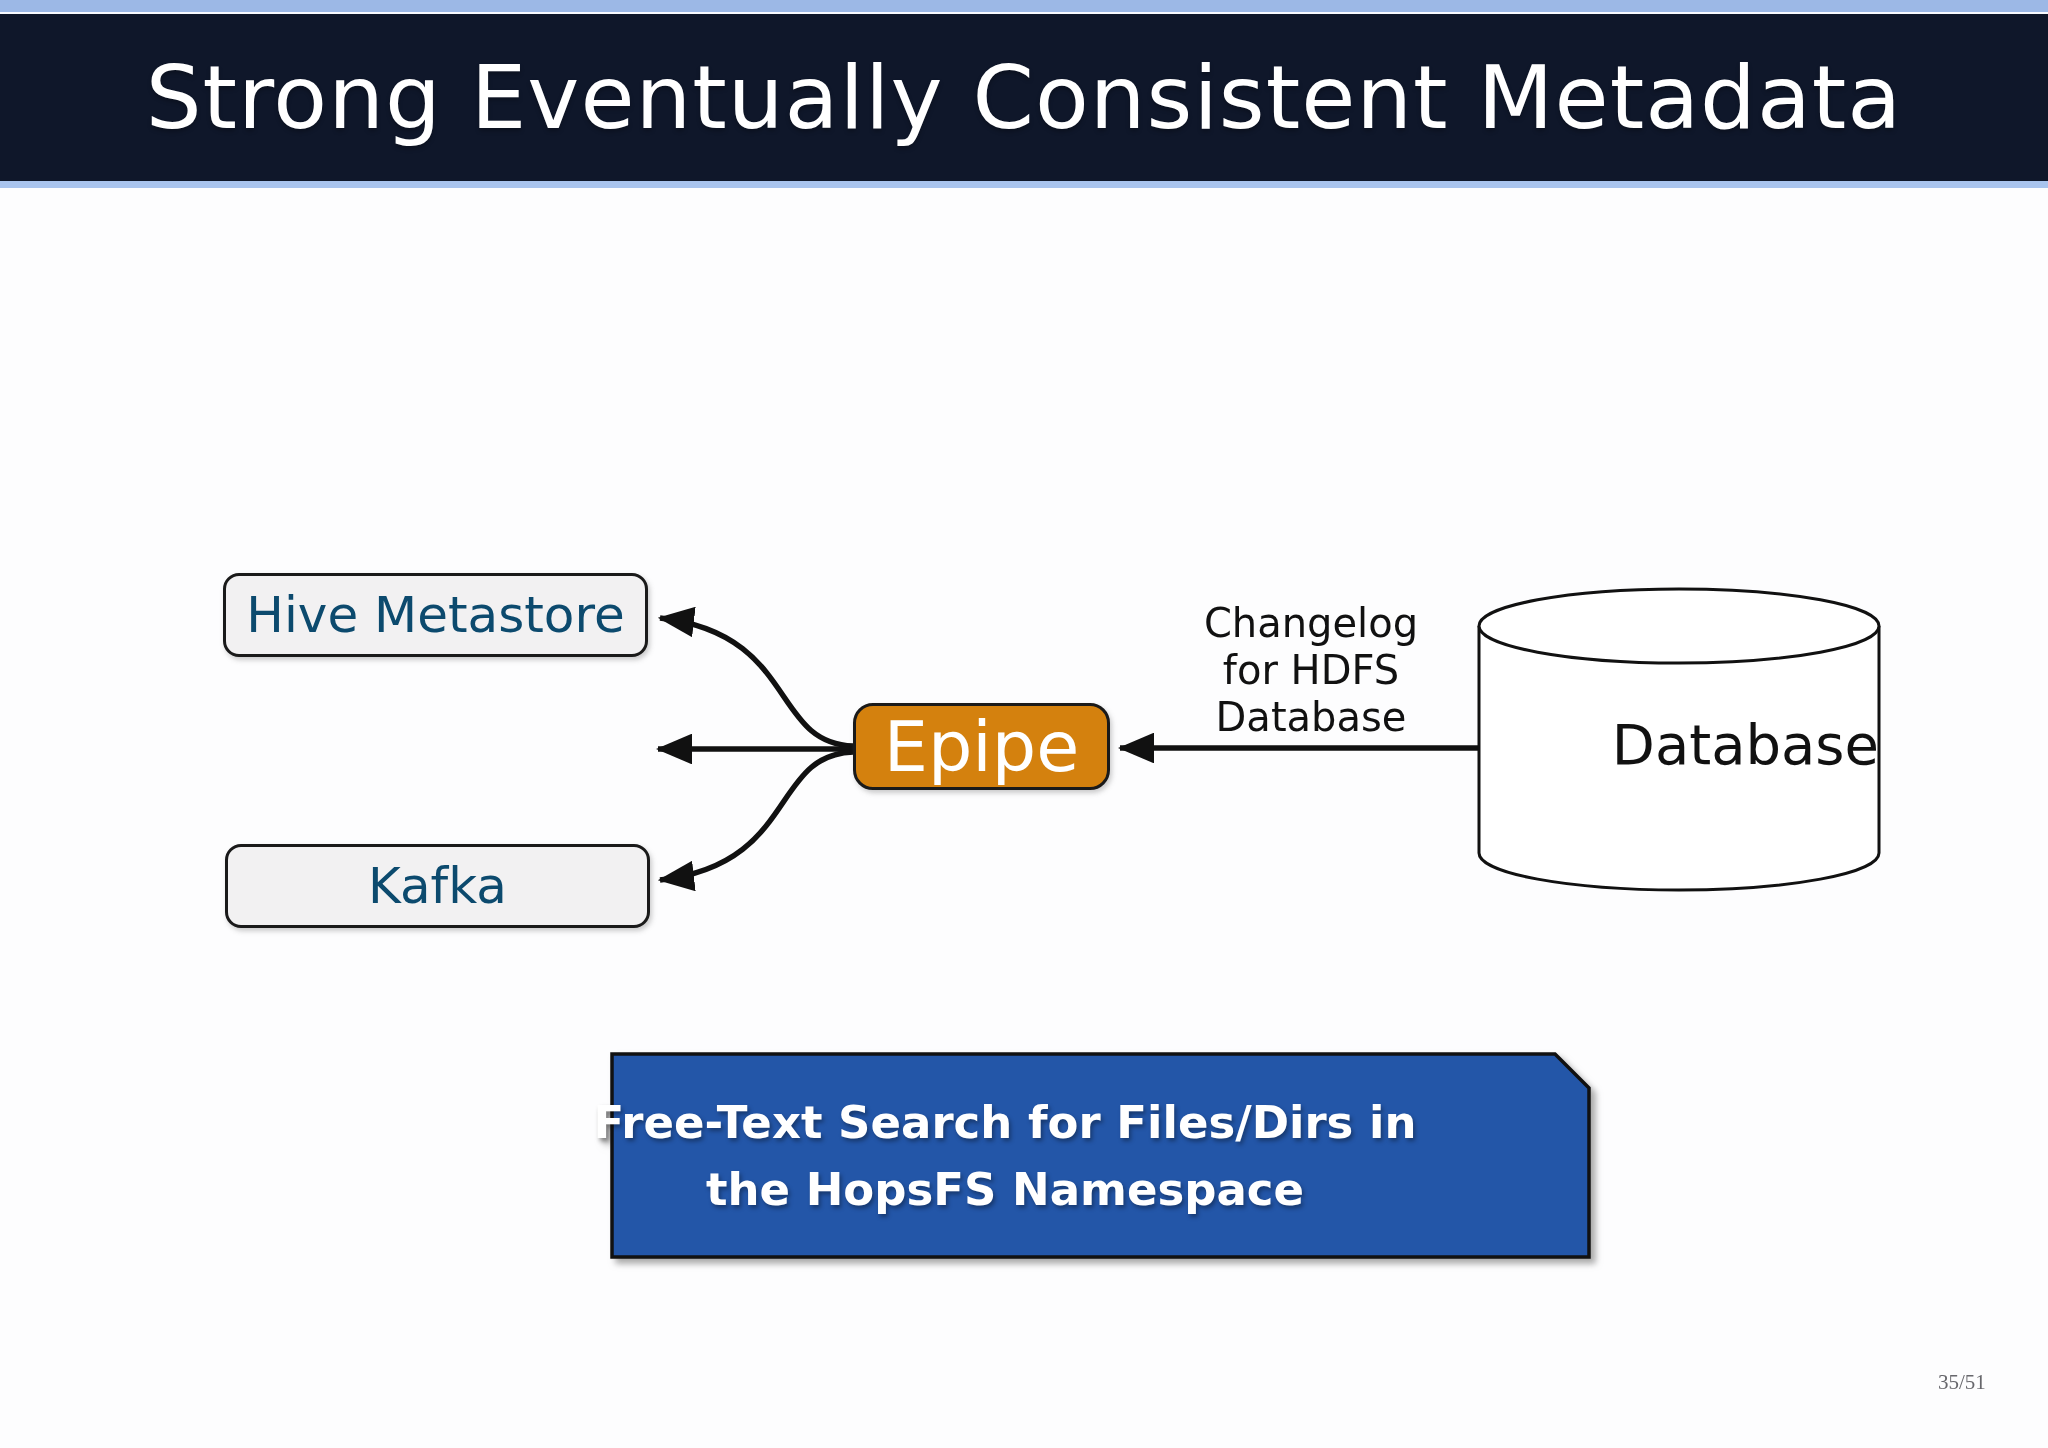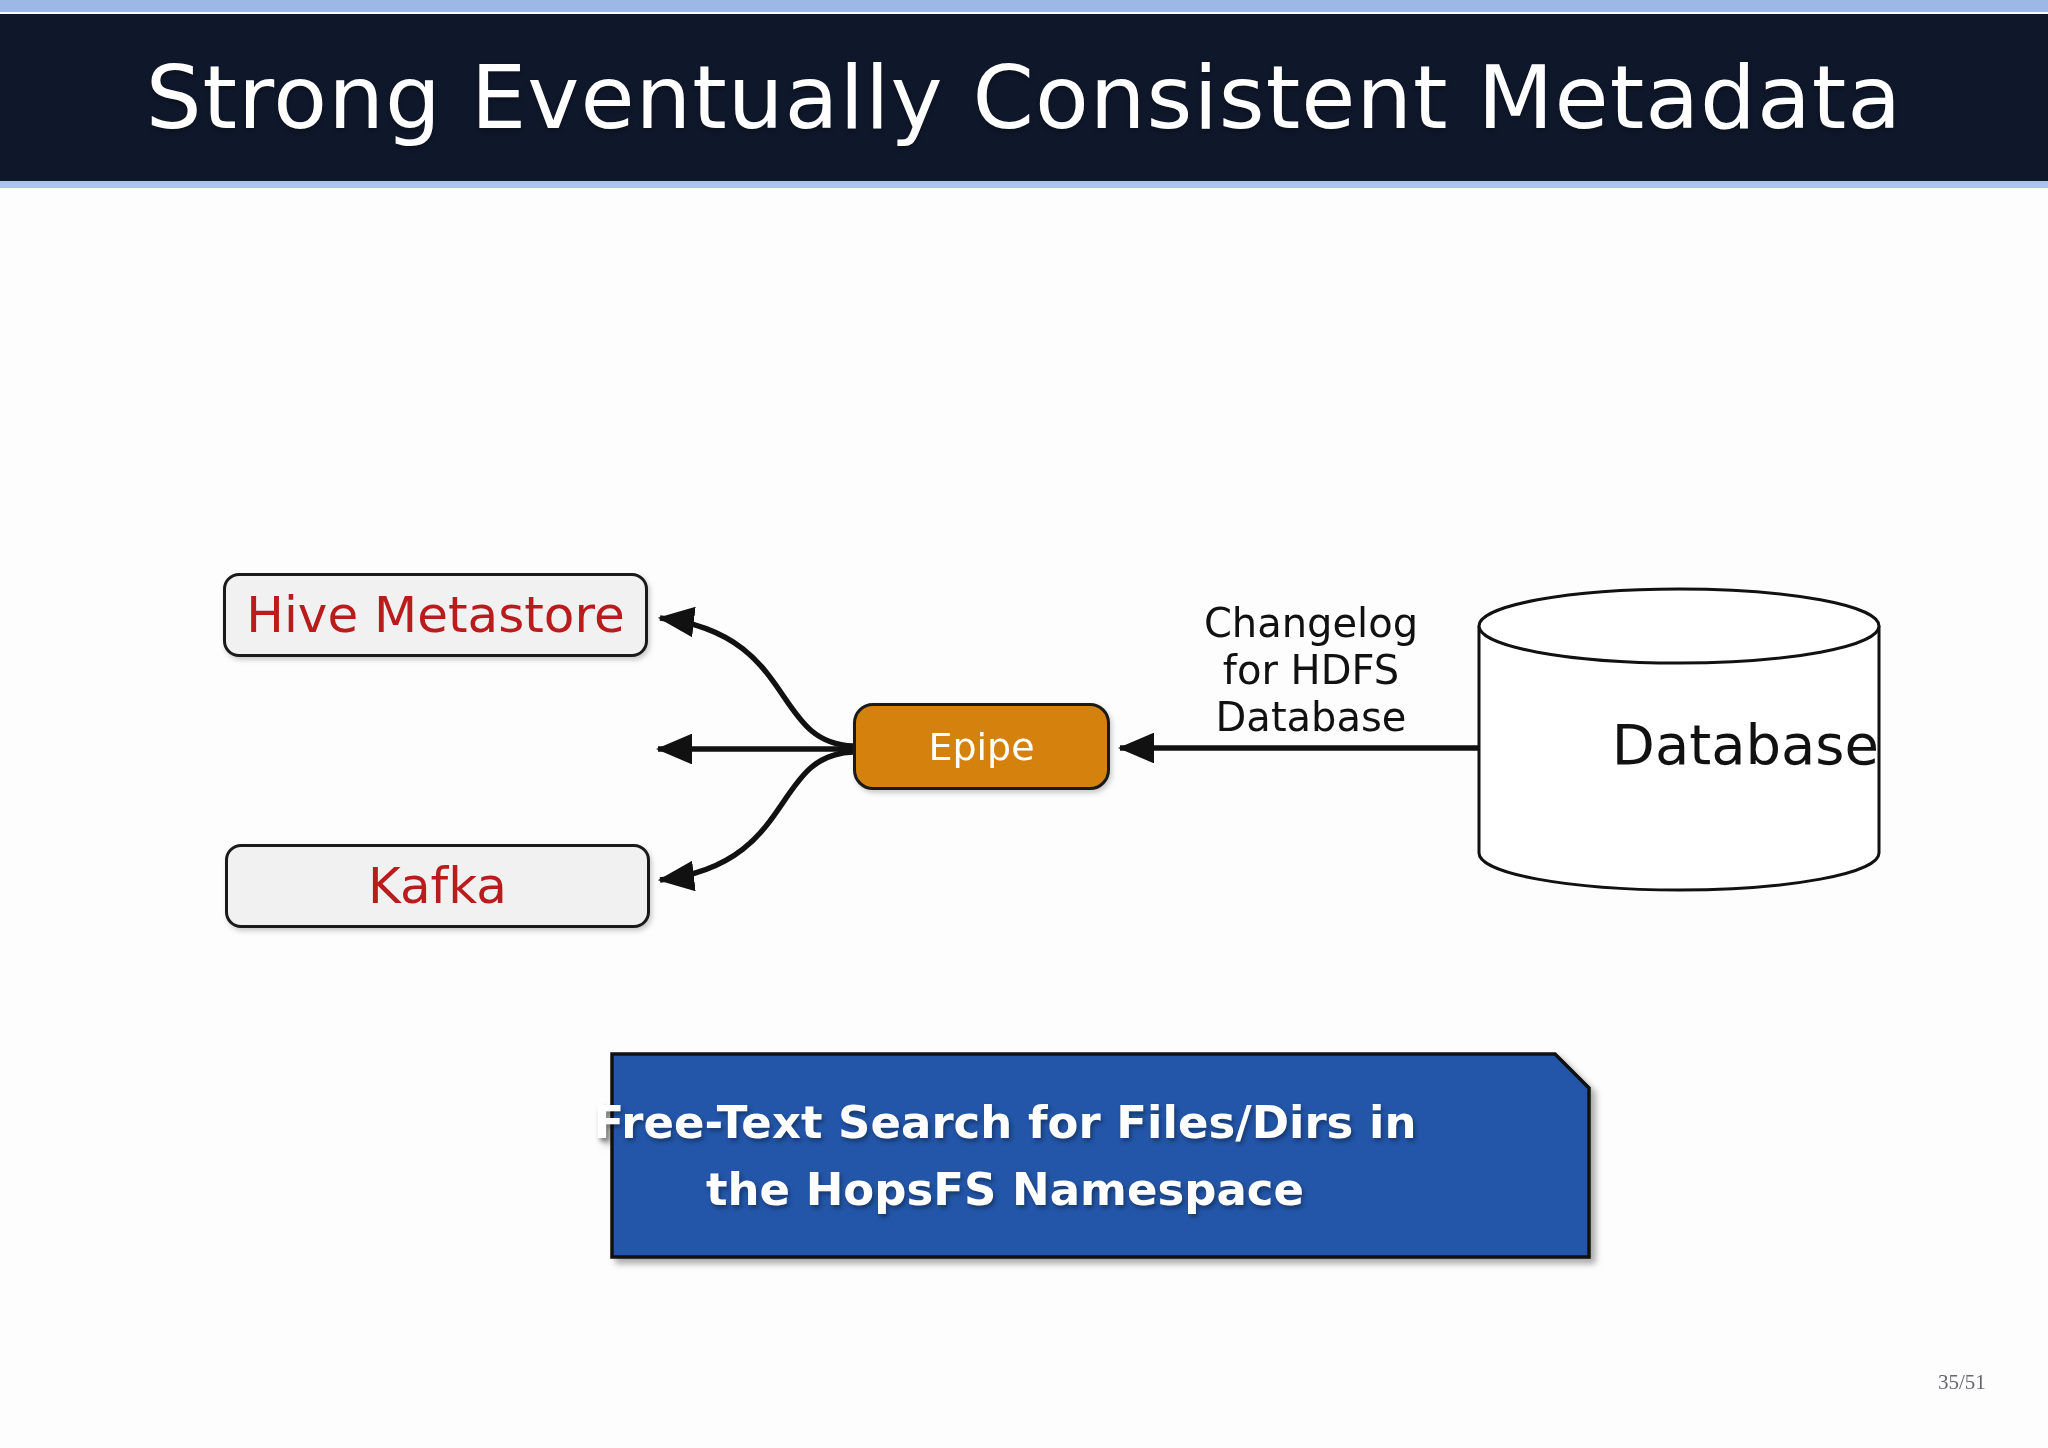--- a/index.html
+++ b/index.html
@@ -22,29 +22,29 @@
   .bar h1 {
     color:#ffffff; font-size:88px; font-weight:400; letter-spacing:1px;
     text-shadow:0 3px 4px rgba(0,0,0,0.25); white-space:nowrap;
   }
   .strip-bottom { height:7px; background:#a9c4ee; }
 
   
   .node {
     position:absolute; display:flex; align-items:center; justify-content:center;
     border:3px solid #1a1a1a; border-radius:16px;
-    font-size:50px; color:#b91c1c; white-space:nowrap;
+    font-size:50px; color:#0c4a6e; white-space:nowrap;
     box-shadow:2px 3px 5px rgba(110,110,110,0.35);
   }
   .node-hive   { left:223px; top:573px; width:425px; height:84px; background:#f2f1f2; }
   .node-es     { left:223px; top:705px; width:425px; height:84px; background:#2356a6; color:#fff; }
   .node-kafka  { left:225px; top:844px; width:425px; height:84px; background:#f2f1f2; }
   .node-epipe  {
     left:853px; top:703px; width:257px; height:87px;
-    background:#d4810e; color:#fff; border-radius:20px; font-size:38px;
+    background:#d4810e; color:#fff; border-radius:20px; font-size:70px;
   }
 
   
   .diagram-svg { position:absolute; top:0; left:0; pointer-events:none; }
   .arrow { fill:none; stroke:#111; stroke-width:5.5; marker-end:url(#ah); }
 
   
   .changelog {
     position:absolute; left:1161px; top:600px; width:300px;
     text-align:center; font-size:40px; line-height:47px; color:#111;

